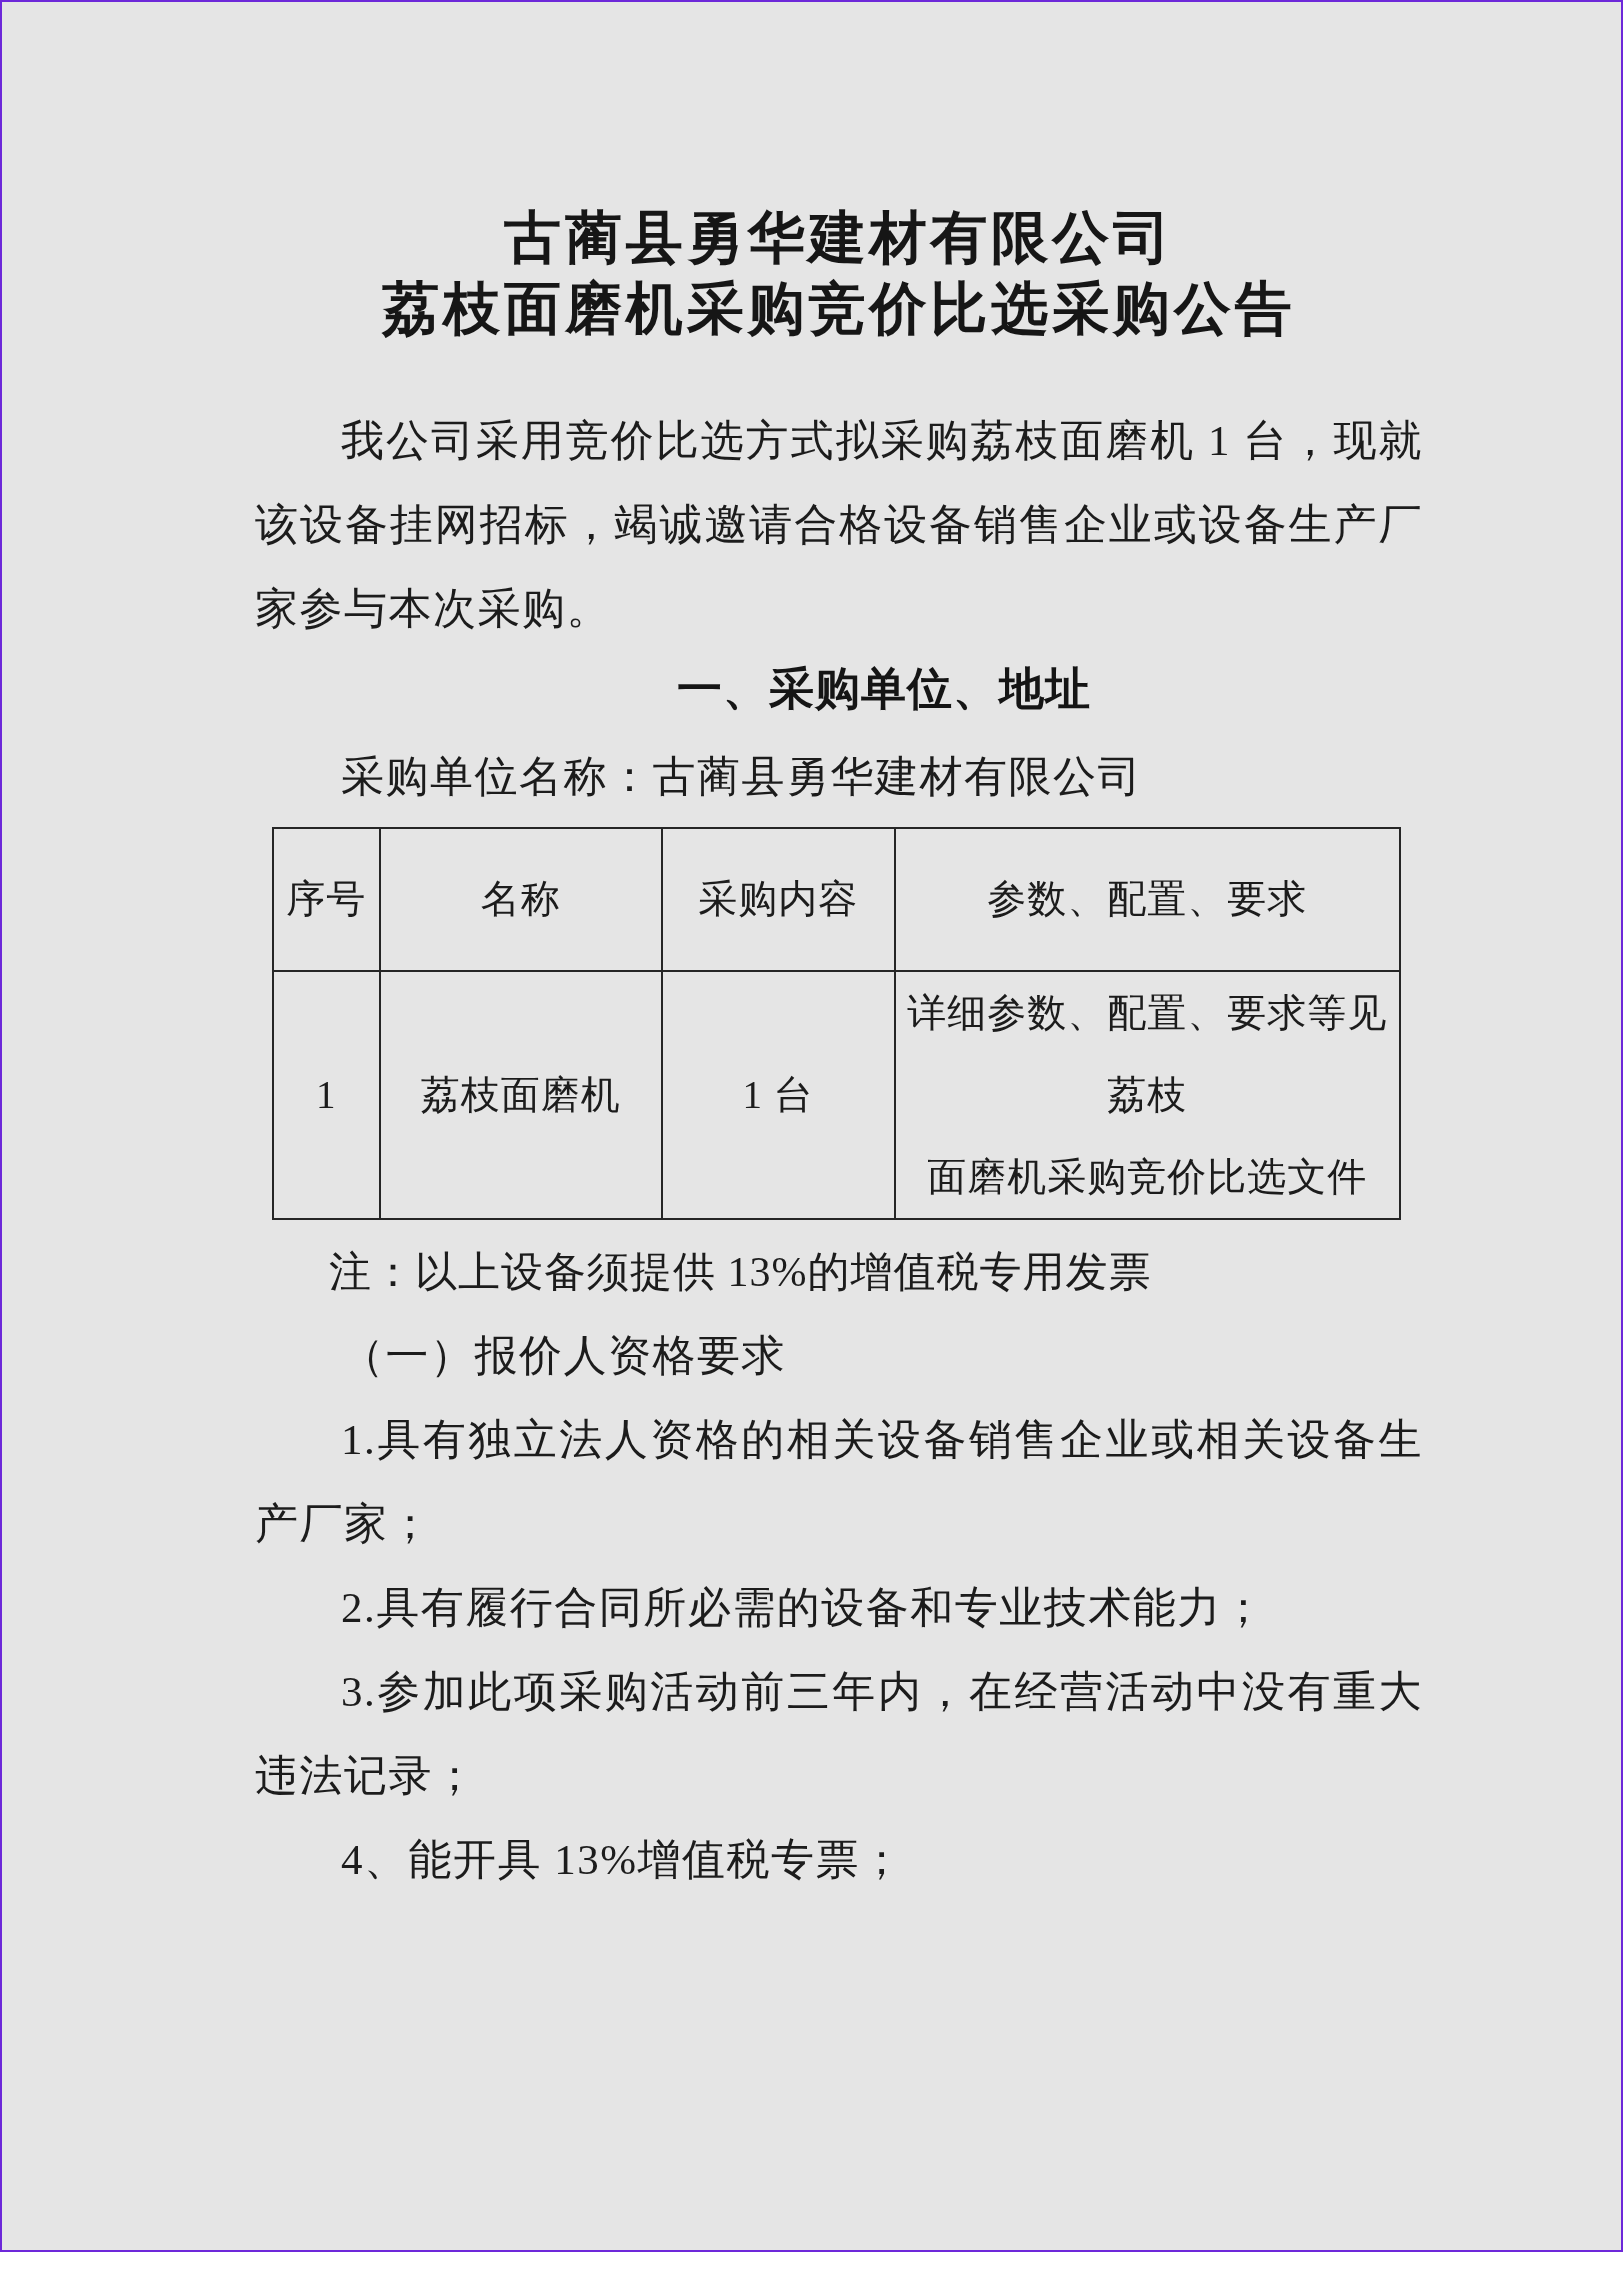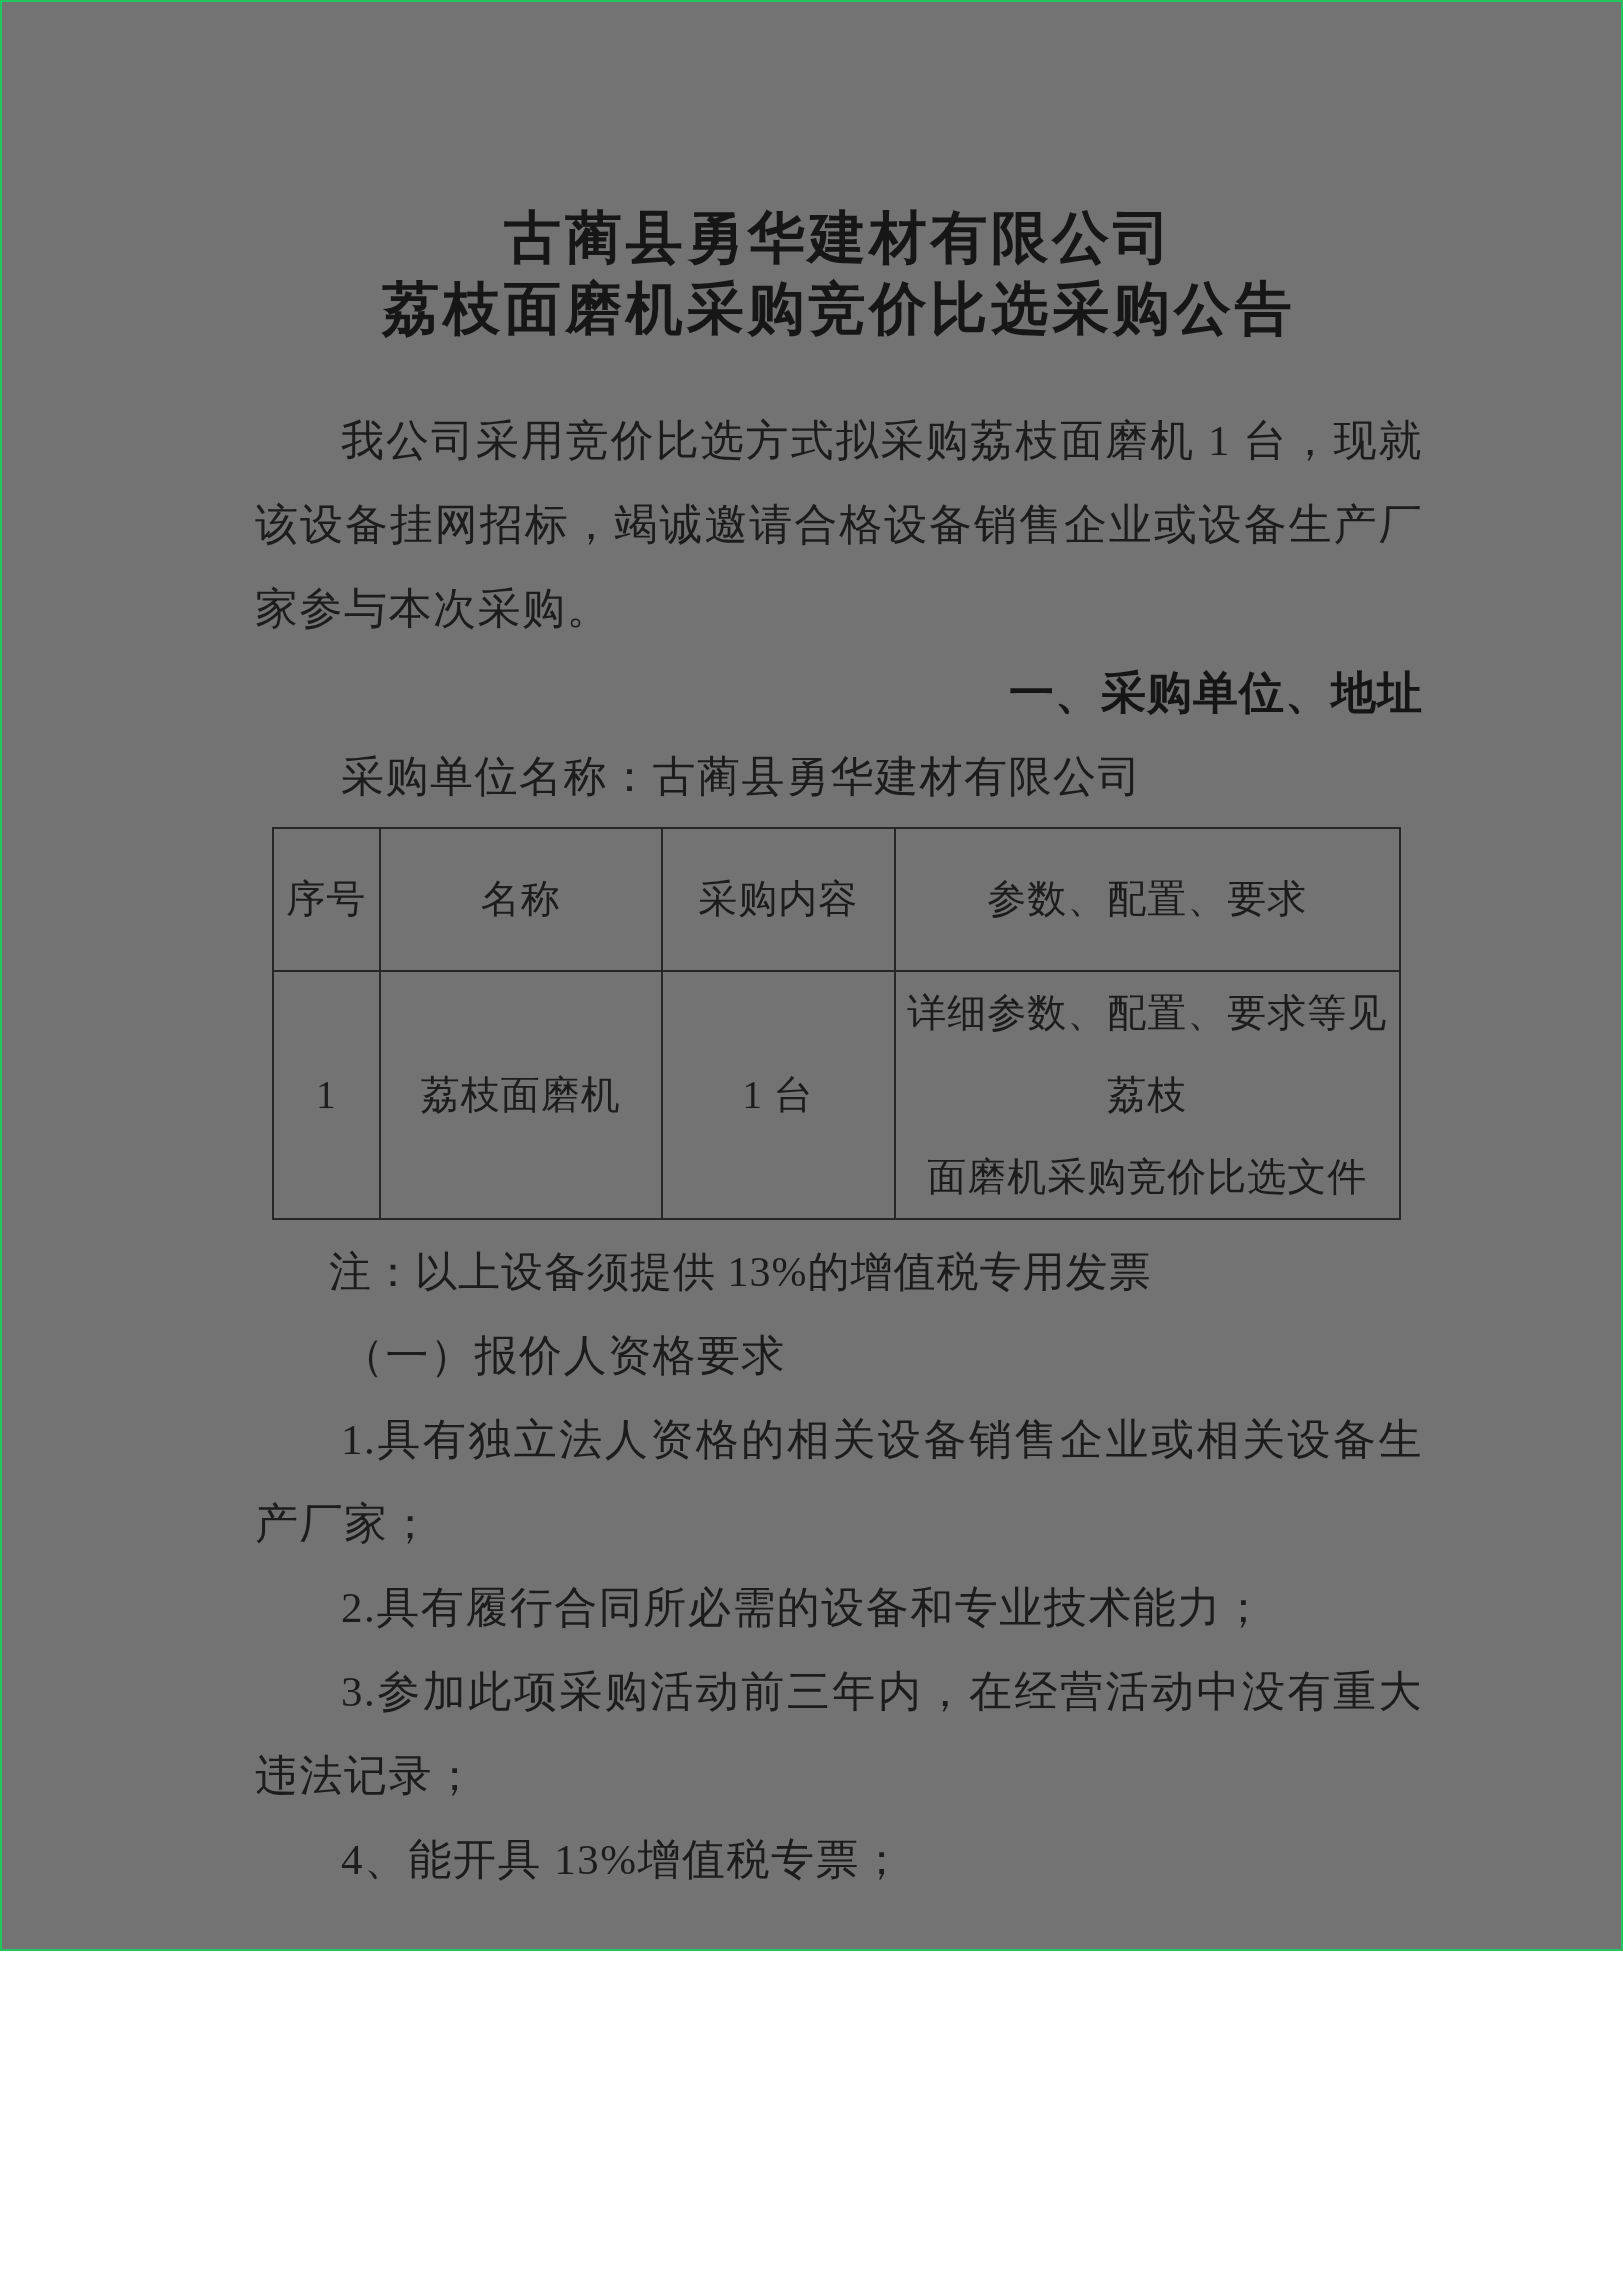--- a/index.html
+++ b/index.html
@@ -3,24 +3,24 @@
 <meta charset="utf-8">
 <style>
   html, body {
     margin: 0;
     padding: 0;
     background: #ffffff;
   }
   .page {
     position: relative;
     width: 1623px;
-    height: 1951px;
-    background: #737373;
+    height: 2252px;
+    background: #e5e5e5;
     box-sizing: border-box;
-    border: 2px solid #22c55e;
+    border: 2px solid #6d28d9;
     overflow: hidden;
     font-family: "Liberation Serif", "DejaVu Serif", serif;
     color: #1c1c1c;
   }
   .content {
     position: absolute;
     left: 253px;
     top: 200px;
     width: 1168px;
   }
@@ -41,27 +41,27 @@
     text-align: justify;
   }
   p.para {
     margin: 0;
     text-indent: 2em;
     font-family: Liberation Serif, serif;
   }
   .sec-heading {
     margin: 0;
     text-indent: 2em;
-    font-family: Liberation Sans, sans-serif;
+    font-family: Liberation Mono, monospace;
     font-weight: 700;
     font-size: 45px;
     line-height: 84px;
     letter-spacing: 1px;
     color: #151515;
-    text-align: right;
+    text-align: center;
   }
   table.purchase-table {
     border-collapse: collapse;
     table-layout: fixed;
     width: 1127px;
     margin: 7.8px 0 0 16.7px;
   }
   table.purchase-table td {
     border: 2px solid #262626;
     text-align: center;

